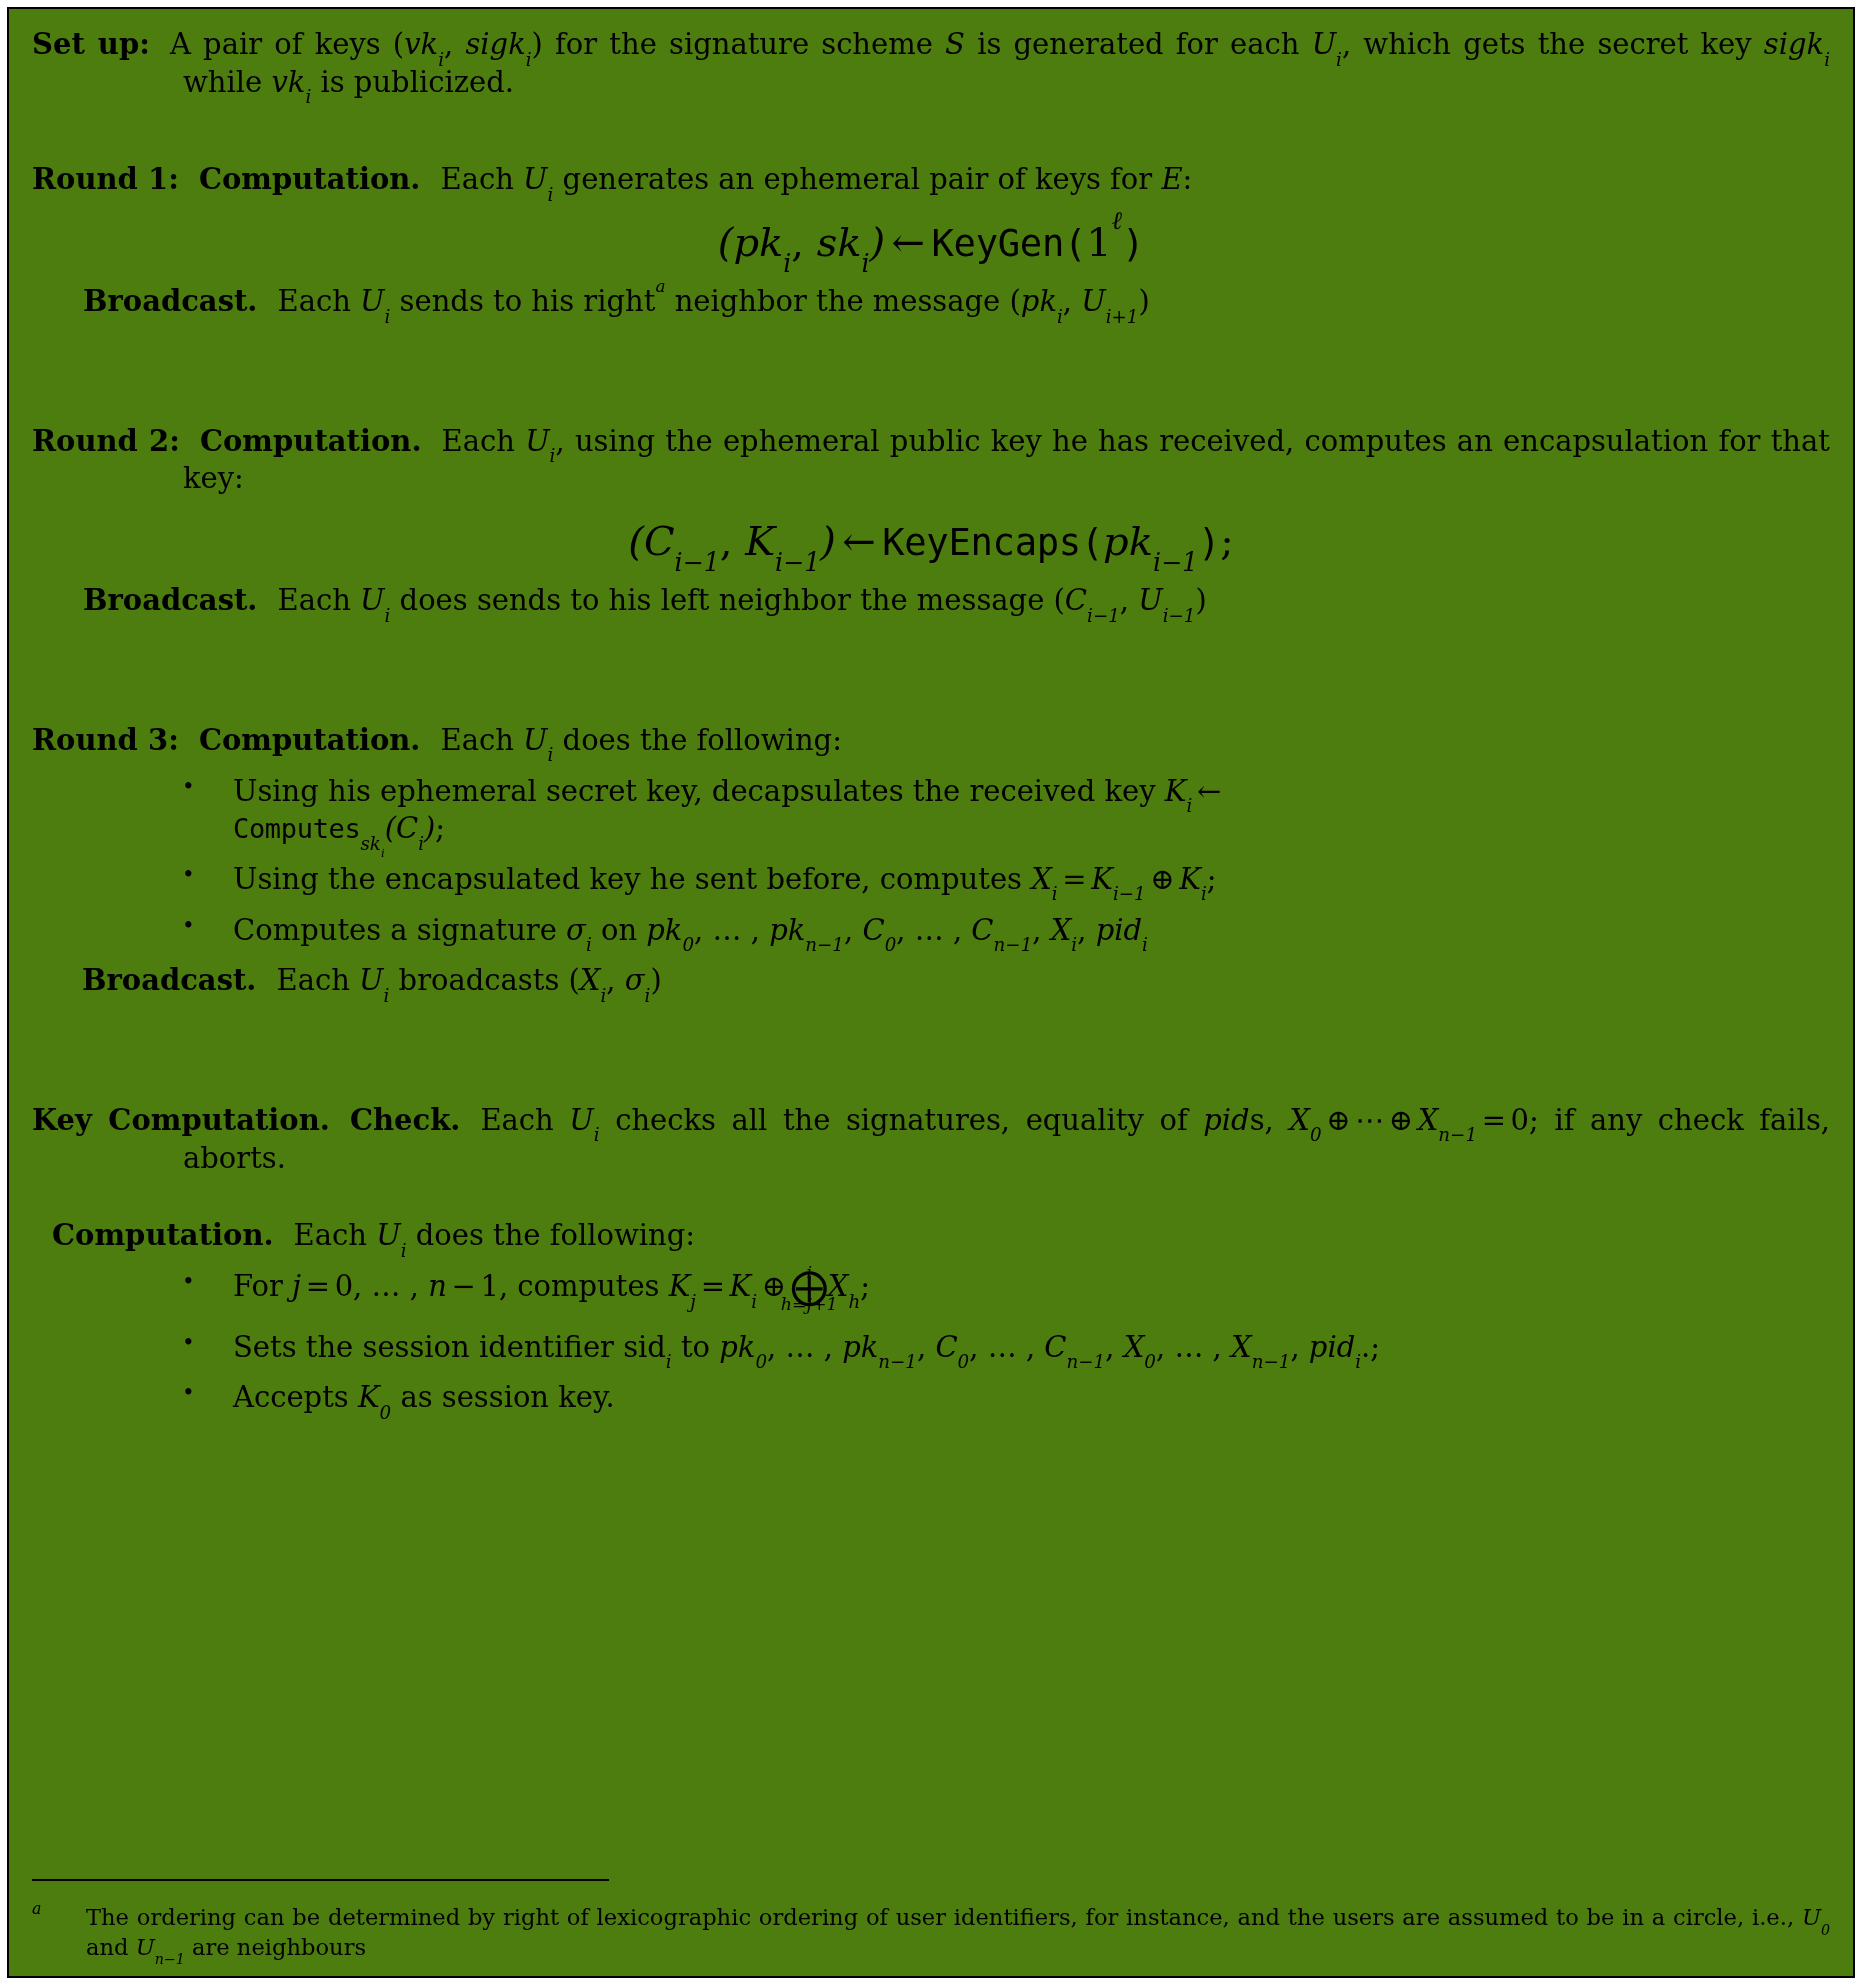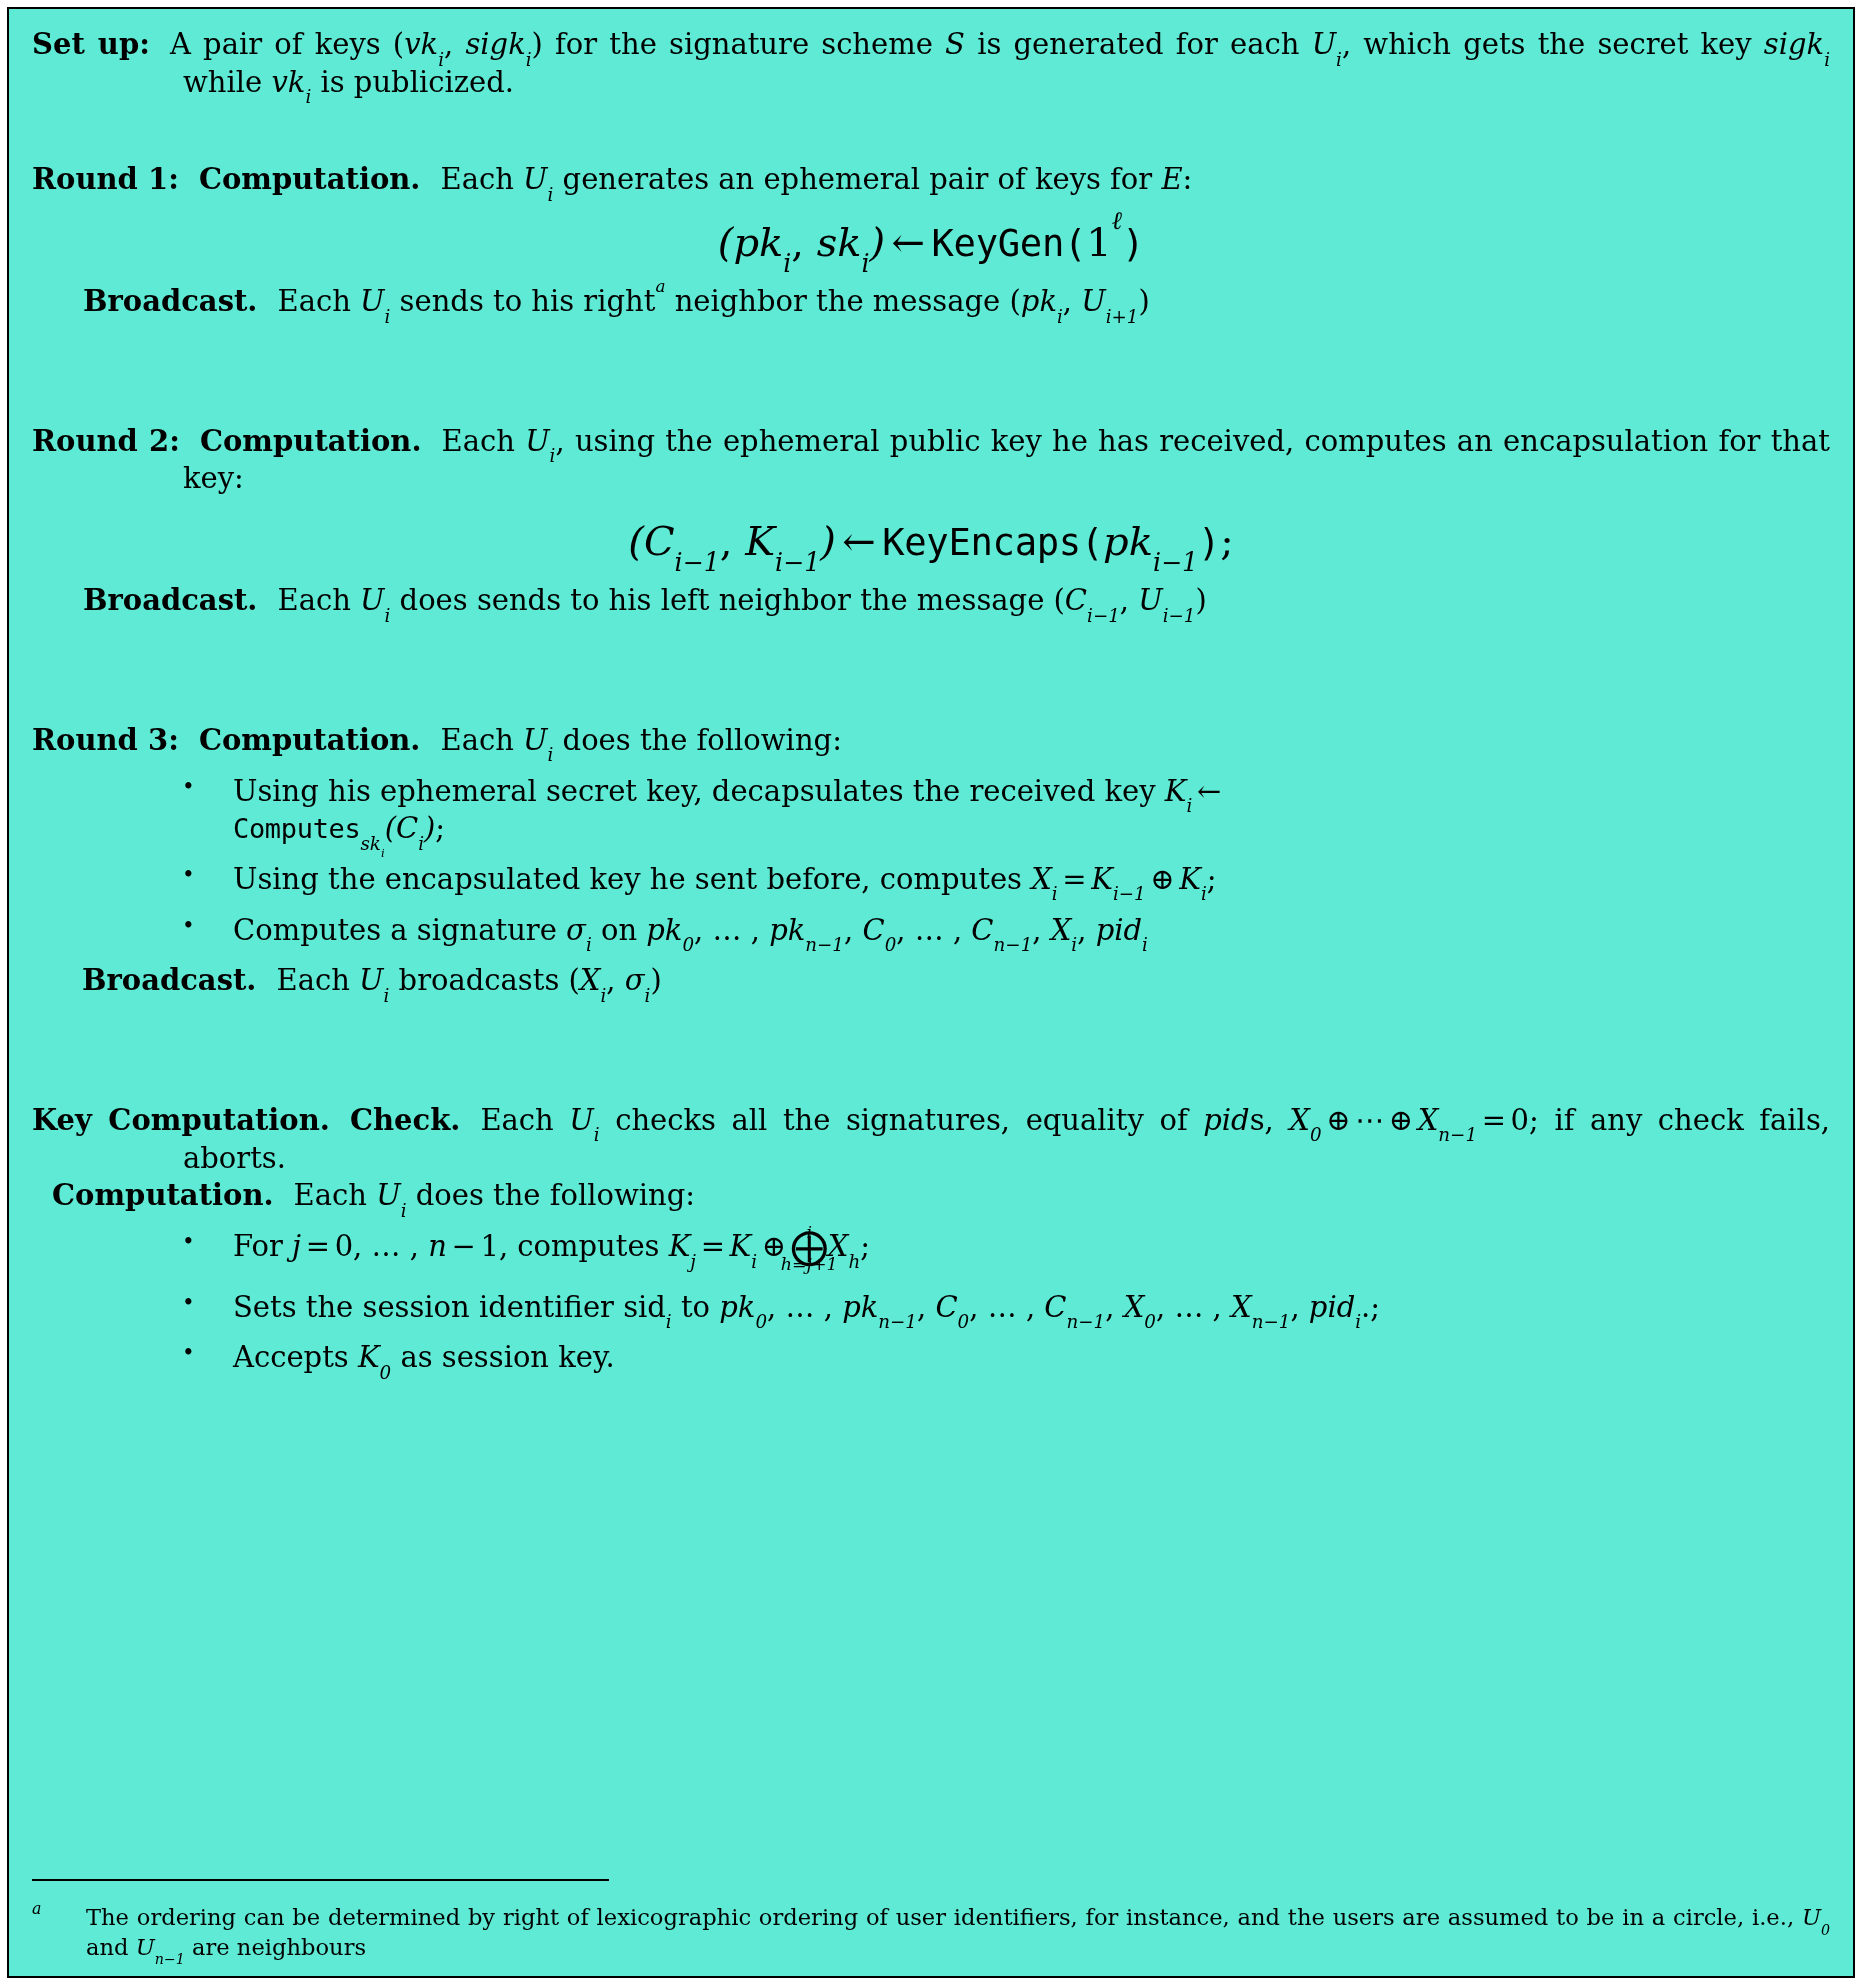--- a/index.html
+++ b/index.html
@@ -17,21 +17,21 @@
 
   
   #protocol-box {
     box-sizing: border-box;
     position: absolute;
     left: 7px;
     top: 7px;
     width: 1848px;
     height: 1971px;
     border: 2.5px solid #000000;
-    background: #5eead4;
+    background: #4d7c0f;
     padding: 17px 23px 0 23px;
   }
 
   
   .blk {
     font-size: 29px;
     line-height: 1.30;
     text-align: justify;
     text-justify: inter-word;
   }
@@ -241,21 +241,21 @@
   </div>
 
   <div class="gaphuge"></div>
   <div class="gap"></div>
 
   <div class="blk hang-key">
     <b>Key Computation.</b><span class="sp-wide"></span><b>Check.</b><span class="sp-wide"></span><span>Each </span><span class="math"><span>U</span><sub>i</sub></span><span> checks all the signatures, equality of </span><span class="math">pid</span><span>s, </span><span class="math"><span>X</span><sub>0</sub><span class="op">⊕</span><span class="mathup">⋯</span><span class="op">⊕</span><span>X</span><sub>n−1</sub><span class="op mathup">=</span><span class="mathup">0;</span></span>
     <span>if any check fails, aborts.</span>
   </div>
 
-  <div class="blk" style="padding-left:151px;text-indent:-131px;">
+  <div class="blk" style="padding-left:151px;text-indent:-131px;margin-top:40px;">
     <b>Computation.</b><span class="sp-wide"></span><span>Each </span><span class="math"><span>U</span><sub>i</sub></span><span> does the following:</span>
   </div>
 
   <div class="gapsm"></div>
 
   <div class="bullets-wrap">
     <ul class="bullets">
 
       <li style="margin-bottom:23px;">
         <span>For </span><span class="math"><span>j</span><span class="op mathup">=</span><span class="mathup">0</span><span class="mathup">, … , </span><span>n</span><span class="op mathup">−</span><span class="mathup">1</span></span><span>, computes </span><span class="math"><span>K</span><sub>j</sub><span class="op mathup">=</span><span>K</span><sub>i</sub><span class="op">⊕</span><span class="bigop"><span class="lim-top">i</span><span class="glyph">⨁</span><span class="lim-bot">h=j+1</span></span><span>X</span><sub>h</sub></span><span>;</span>

